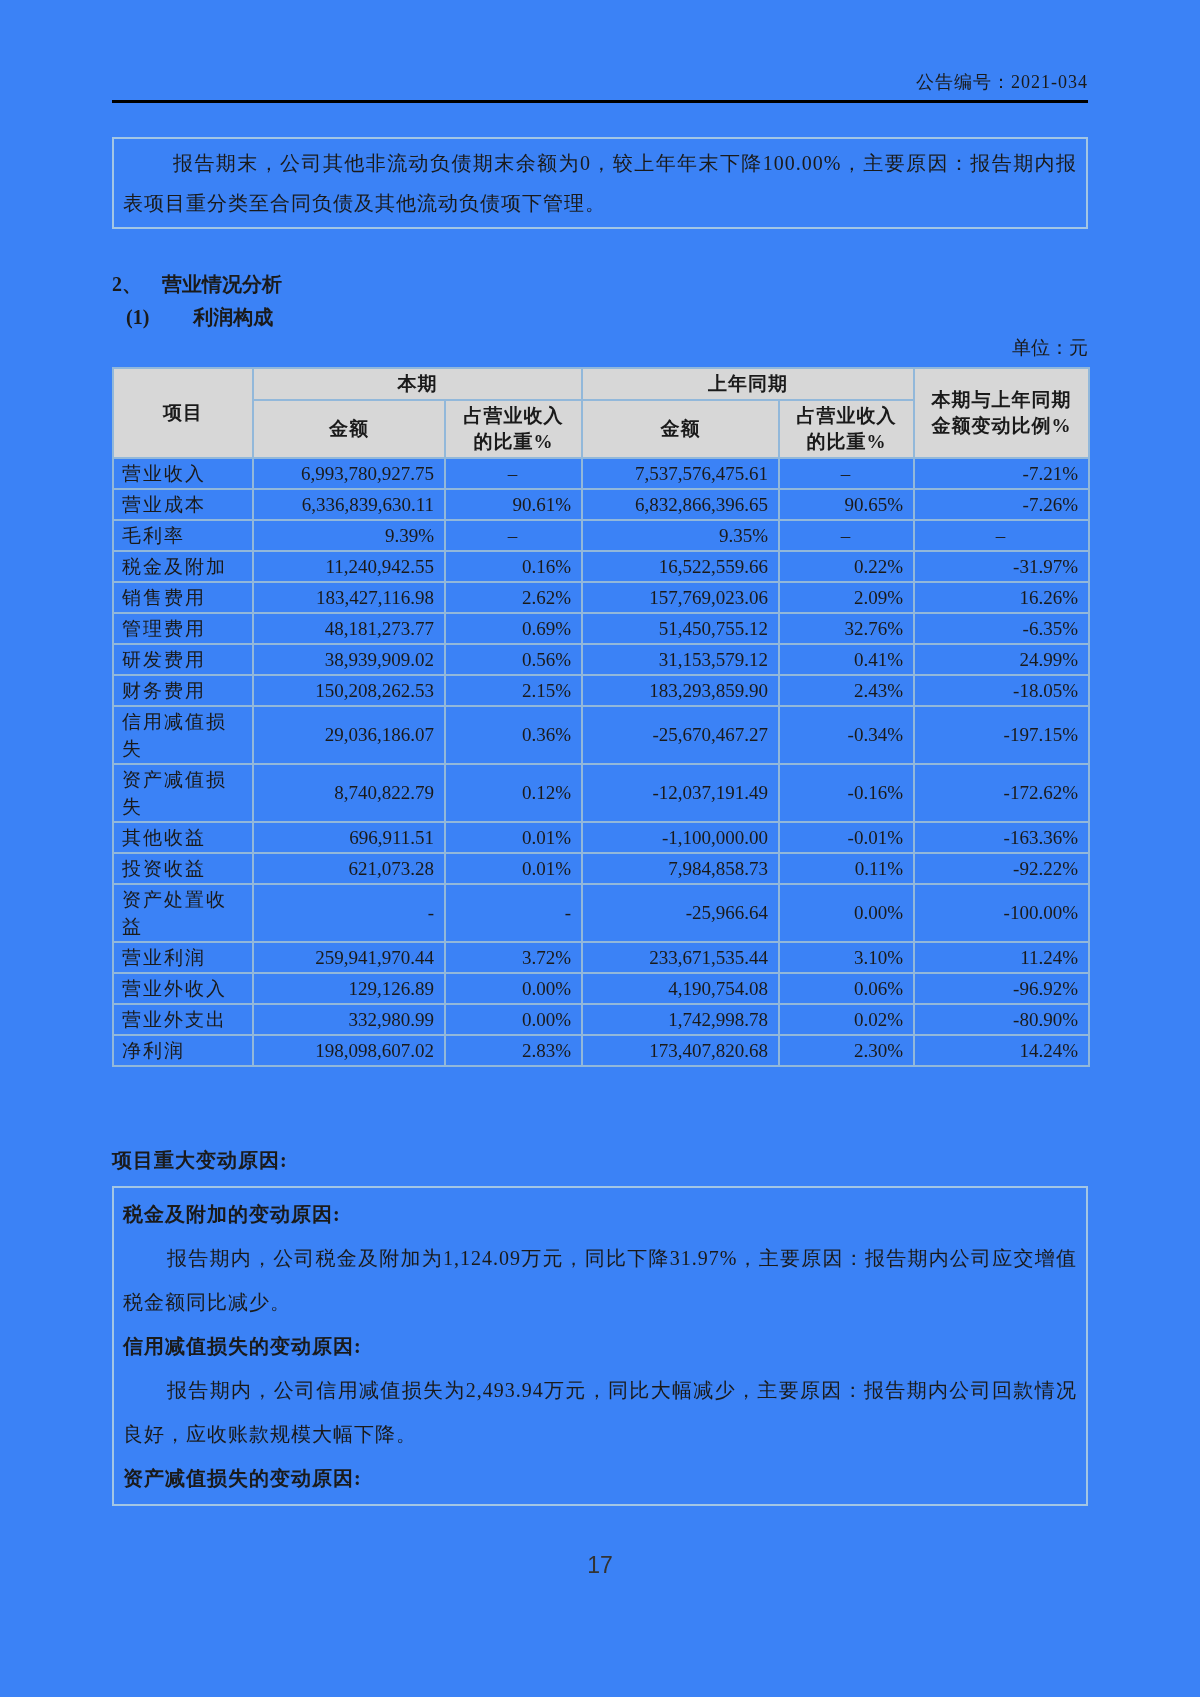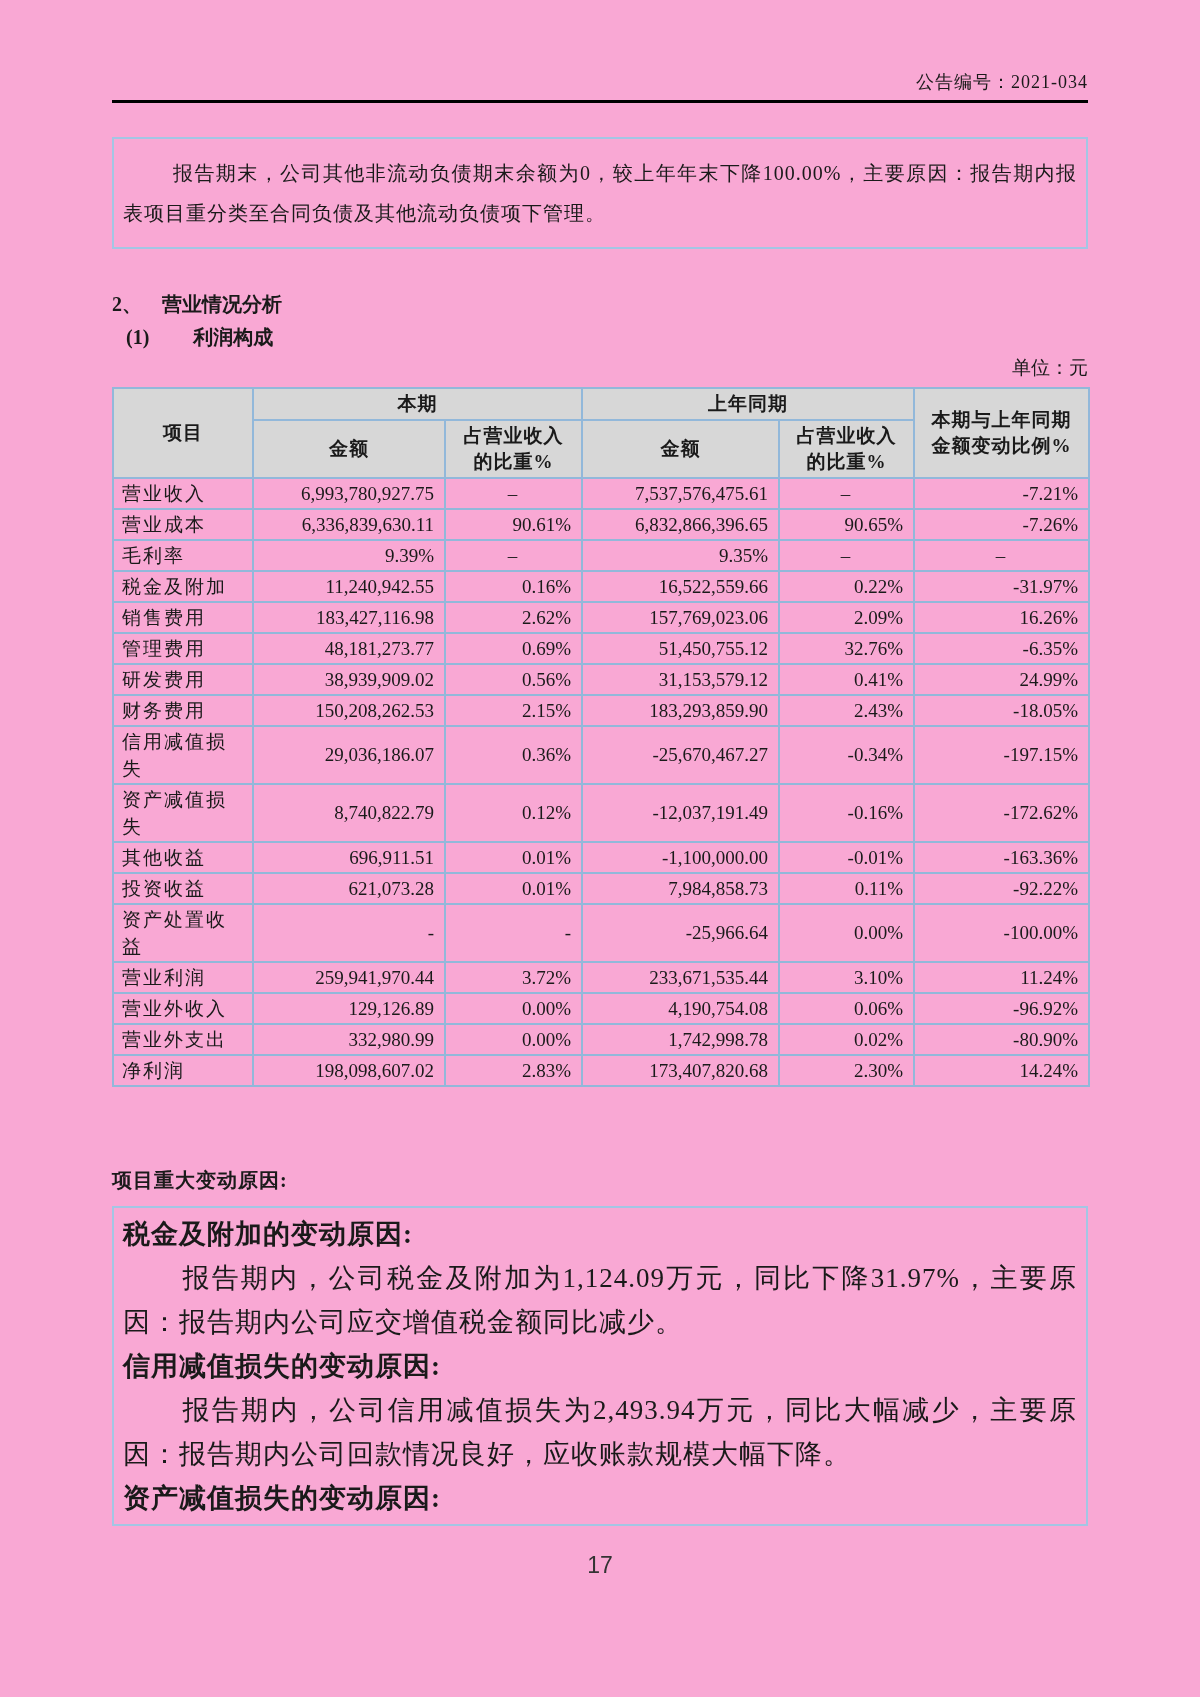--- a/index.html
+++ b/index.html
@@ -1,29 +1,29 @@
 <!DOCTYPE html>
 <html><head>
 <meta charset="utf-8">
 <style>
   html,body { margin:0; padding:0; background:#fff; }
   .page {
     position:relative;
     width:1200px; height:1697px;
     box-sizing:border-box;
     padding:0 112px;
-    background:#f9a8d4;
+    background:#3b82f6;
     font-family:"Liberation Serif","DejaVu Serif",serif;
     color:#1a1a1a;
     overflow:hidden;
   }
   .ann { padding-top:70px; text-align:right; font-size:18px; letter-spacing:1px; }
   .rule { height:3px; background:#000; margin-top:6px; }
   .box { border:2px solid #a3c6e4; box-sizing:border-box; }
-  .intro-box { margin-top:34px; padding:14px 9px; font-size:20px; line-height:40px; }
+  .intro-box { margin-top:34px; padding:4px 9px; font-size:20px; line-height:40px; }
   .intro-box p { margin:0; text-indent:2.5em; text-align:justify; letter-spacing:1px; }
   .sec1 { margin-top:42px; font-size:20px; font-weight:bold; }
   .sec1 .secnum { margin-right:20px; }
   .sec2 { margin-top:6px; font-size:20px; font-weight:bold; padding-left:14px; }
   .sec2 .secnum { margin-right:44px; }
   .unit { margin-top:4px; text-align:right; font-size:19px; }
   table.profit {
     margin-top:6px;
     border-collapse:collapse;
     width:976px;
@@ -50,21 +50,21 @@
   td.lbl {
     text-align:left;
     padding:1px 6px 1px 8px;
     white-space:pre-line;
     line-height:27px;
     letter-spacing:2px;
   }
   td.num { text-align:right; padding:1px 10px 1px 4px; }
   td.num.ctr { text-align:center; padding-right:6px; }
   .reasons-h { margin-top:80px; font-size:20px; font-weight:bold; letter-spacing:1px; }
-  .reasons-box { margin-top:12px; padding:4px 9px; font-size:27px; line-height:44px; }
+  .reasons-box { margin-top:12px; padding:4px 9px; font-size:20px; line-height:44px; }
   .reasons-box .rt { font-weight:bold; letter-spacing:1px; }
   .reasons-box p { margin:0; text-indent:2.2em; text-align:justify; letter-spacing:1px; }
   .pagenum {
     position:absolute; left:0; bottom:118px;
     width:100%; text-align:center;
     font-family:"Liberation Sans","DejaVu Sans",sans-serif;
     font-size:23px; color:#333;
   }
 </style>
 </head>

